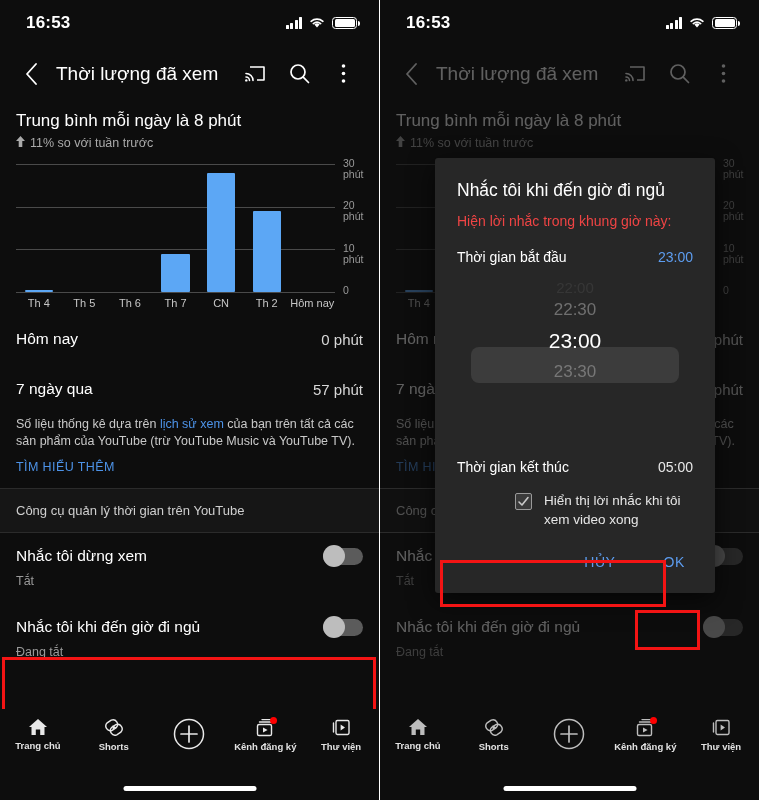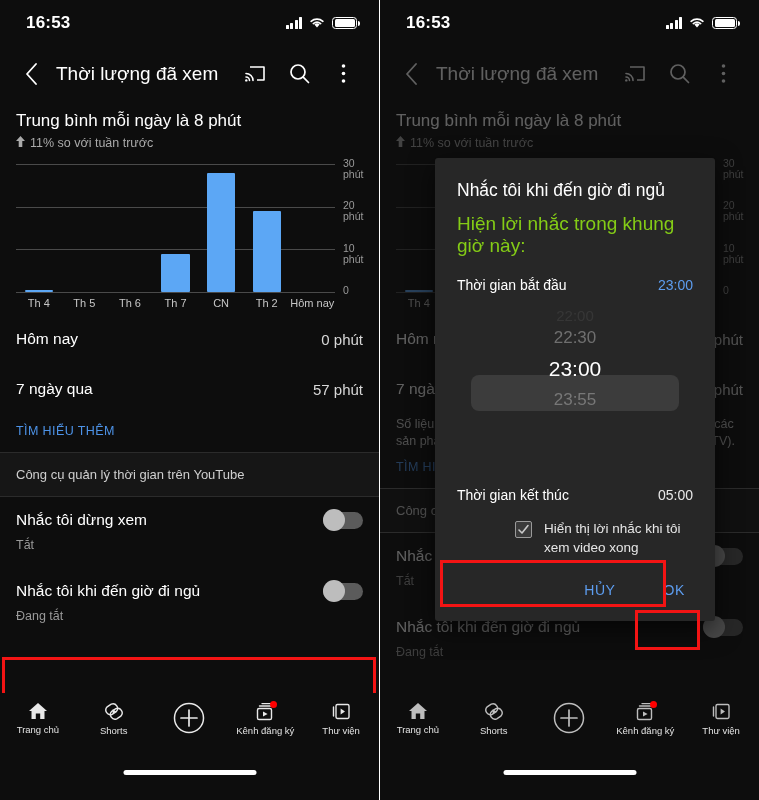--- a/index.html
+++ b/index.html
@@ -102,37 +102,37 @@
   }
   .toggle::after {
     content: ""; position: absolute; left: 0; top: -2.5px;
     width: 22px; height: 22px; border-radius: 50%; background: #bdbdbd;
   }
 
   .hl-box { position: absolute; border: 3px solid #f31414; pointer-events: none; }
 
   
   .bottomnav {
-    position: absolute; left: 0; right: 0; bottom: 16px; height: 91px;
-    background: #0d0d0d; display: flex; align-items: flex-start; padding-top: 9px;
+    position: absolute; left: 0; right: 0; bottom: 0; height: 91px;
+    background: #0d0d0d; display: flex; align-items: flex-start; padding-top: 9px; font-weight: bold;
   }
   .nav-item { flex: 1; display: flex; flex-direction: column; align-items: center; gap: 4px; position: relative; }
   .nav-item .nlbl { color: #e2e2e2; font-size: 9.5px; }
   .dot { position: absolute; width: 7px; height: 7px; border-radius: 50%; background: #f00; top: -1px; right: 26px; }
   .homebar {
     position: absolute; bottom: 9px; left: 50%; transform: translateX(-50%);
     width: 133px; height: 5px; border-radius: 3px; background: #fff;
   }
   .dialog {
     position: absolute; left: 55px; top: 158px; width: 280px;
     background: #272727; border-radius: 3px; padding: 22px 0 8px 0;
     box-shadow: 0 8px 26px rgba(0,0,0,.6);
   }
   .dialog h3 { color: #fff; font-size: 17.5px; font-weight: normal; padding: 0 22px; }
-  .dialog .dsub { color: #84cc16; font-size: 19px; padding: 12px 36px 0 22px; }
+  .dialog .dsub { color: #ef4444; font-size: 14px; padding: 12px 36px 0 22px; }
   .drow {
     display: flex; align-items: center; justify-content: space-between;
     padding: 20px 22px 0 22px;
   }
   .drow .dlbl { color: #ffffff; font-size: 14px; }
   .drow .dval { font-size: 14px; }
   .drow .dval.active { color: #5d9df0; }
   .drow .dval.plain { color: #e8e8e8; }
 
   .wheel { position: relative; margin-top: 14px; height: 172px; overflow: hidden; }
@@ -270,20 +270,21 @@
 
     <div class="row">
       <span class="lbl">Hôm nay</span>
       <span class="val">0 phút</span>
     </div>
     <div class="row">
       <span class="lbl">7 ngày qua</span>
       <span class="val">57 phút</span>
     </div>
 
+    <div class="note"><span>Số liệu thống kê dựa trên </span><a href="#">lịch sử xem</a><span> của bạn trên tất cả các sản phẩm của YouTube (trừ YouTube Music và YouTube TV).</span></div>
     <div class="learn">TÌM HIỂU THÊM</div>
 
     <div class="divider"></div>
     <div class="section-head">Công cụ quản lý thời gian trên YouTube</div>
     <div class="divider"></div>
 
     <div class="setting">
       <div class="top">
         <span class="name">Nhắc tôi dừng xem</span>
         <span class="toggle"></span>
@@ -533,21 +534,21 @@
         <span class="dlbl">Thời gian bắt đầu</span>
         <span class="dval active">23:00</span>
       </div>
 
       <div class="wheel">
         <div class="sel-bg"></div>
         <ul>
           <li style="font-size:15px;opacity:.13;height:18px;line-height:18px;">22:00</li>
           <li style="font-size:17px;opacity:.62;height:26px;line-height:26px;">22:30</li>
           <li style="font-size:21px;color:#fff;height:36px;line-height:36px;">23:00</li>
-          <li style="font-size:17px;opacity:.62;height:26px;line-height:26px;">23:55</li>
+          <li style="font-size:17px;opacity:.62;height:26px;line-height:26px;">23:30</li>
 
         </ul>
       </div>
 
       <div class="drow" style="padding-top:8px">
         <span class="dlbl">Thời gian kết thúc</span>
         <span class="dval plain">05:00</span>
       </div>
 
       <div class="checkrow">

